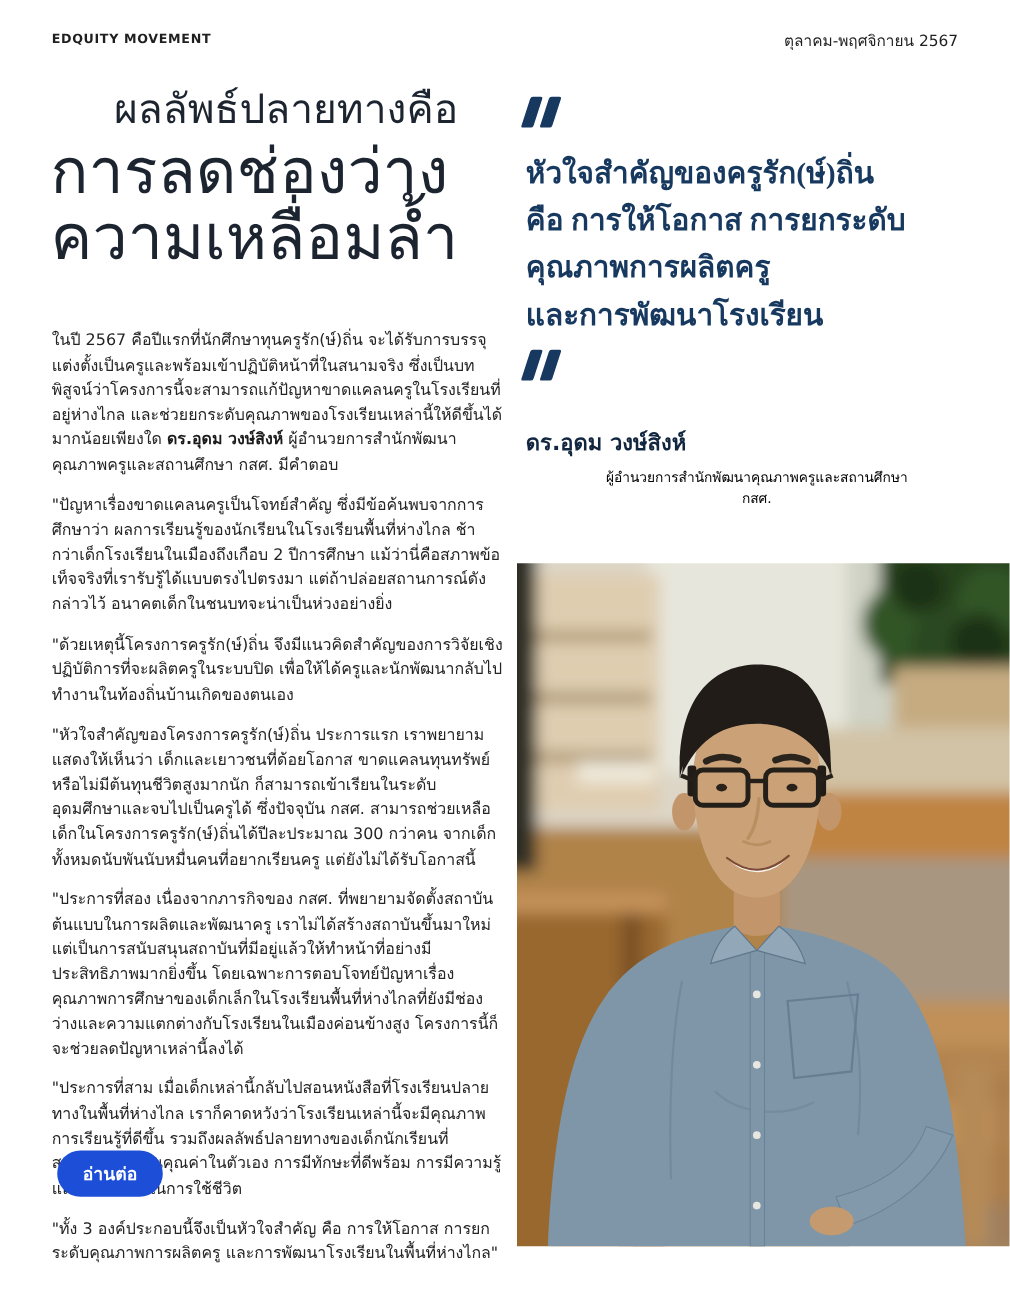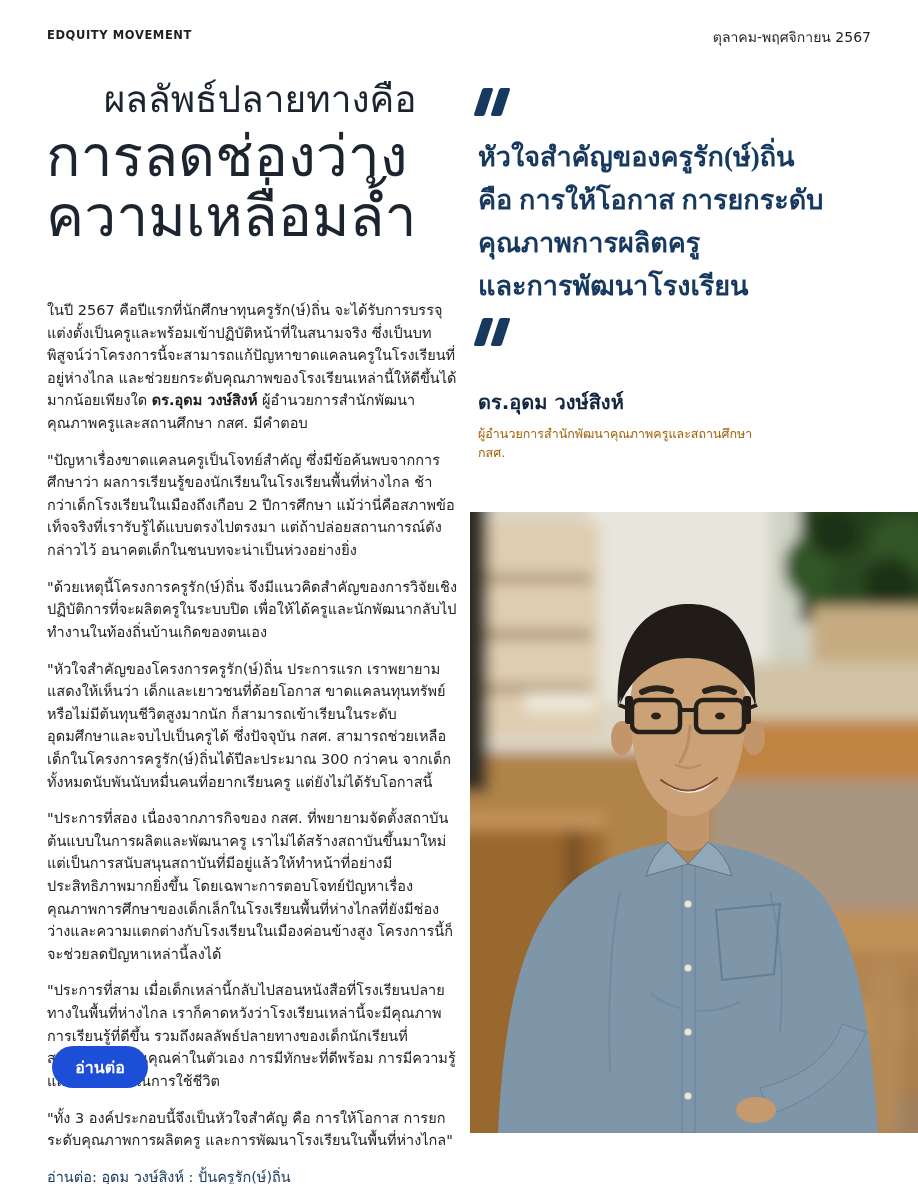--- a/index.html
+++ b/index.html
@@ -30,21 +30,21 @@
   
   .quote-col { position:absolute; left:478px; top:88px; width:420px; }
   .qmark { display:flex; gap:6px; height:30px; }
   .qmark i { display:block; width:11px; height:28px; background:#17395f;
              transform:skewX(-18deg); border-radius:2px; }
   .quote-lines { margin-top:18px; color:#17395f; font-size:27px; line-height:43px;
                  font-weight:600;font-family:Liberation Serif, serif; }
   .quote-lines span { display:block; }
   .qmark-close { margin-top:10px; }
   .quote-author { margin-top:38px; font-size:20px; font-weight:700; color:#12263f; }
-  .quote-role { margin-top:6px; font-size:12.5px; line-height:19px; color:#a16207; }
+  .quote-role { margin-top:6px; font-size:12.5px; line-height:19px; color:#000000;text-align:center; }
   .quote-role span { display:block; }
   
   .photo { position:absolute; left:470px; top:512px; width:448px; height:621px; }
   .photo svg { display:block; width:448px; height:621px; }
 </style>
 </head>
 <body>
 
 <div class="page">
 
@@ -58,24 +58,20 @@
   </h1>
 
   <div class="body-col">
     <p><span>ในปี 2567 คือปีแรกที่นักศึกษาทุนครูรัก(ษ์)ถิ่น จะได้รับการบรรจุแต่งตั้งเป็นครูและพร้อมเข้าปฏิบัติหน้าที่ในสนามจริง ซึ่งเป็นบทพิสูจน์ว่าโครงการนี้จะสามารถแก้ปัญหาขาดแคลนครูในโรงเรียนที่อยู่ห่างไกล และช่วยยกระดับคุณภาพของโรงเรียนเหล่านี้ให้ดีขึ้นได้มากน้อยเพียงใด </span><b>ดร.อุดม วงษ์สิงห์</b><span> ผู้อำนวยการสำนักพัฒนาคุณภาพครูและสถานศึกษา กสศ. มีคำตอบ</span></p>
     <p>"ปัญหาเรื่องขาดแคลนครูเป็นโจทย์สำคัญ ซึ่งมีข้อค้นพบจากการศึกษาว่า ผลการเรียนรู้ของนักเรียนในโรงเรียนพื้นที่ห่างไกล ช้ากว่าเด็กโรงเรียนในเมืองถึงเกือบ 2 ปีการศึกษา แม้ว่านี่คือสภาพข้อเท็จจริงที่เรารับรู้ได้แบบตรงไปตรงมา แต่ถ้าปล่อยสถานการณ์ดังกล่าวไว้ อนาคตเด็กในชนบทจะน่าเป็นห่วงอย่างยิ่ง</p>
     <p>"ด้วยเหตุนี้โครงการครูรัก(ษ์)ถิ่น จึงมีแนวคิดสำคัญของการวิจัยเชิงปฏิบัติการที่จะผลิตครูในระบบปิด เพื่อให้ได้ครูและนักพัฒนากลับไปทำงานในท้องถิ่นบ้านเกิดของตนเอง</p>
     <p>"หัวใจสำคัญของโครงการครูรัก(ษ์)ถิ่น ประการแรก เราพยายามแสดงให้เห็นว่า เด็กและเยาวชนที่ด้อยโอกาส ขาดแคลนทุนทรัพย์ หรือไม่มีต้นทุนชีวิตสูงมากนัก ก็สามารถเข้าเรียนในระดับอุดมศึกษาและจบไปเป็นครูได้ ซึ่งปัจจุบัน กสศ. สามารถช่วยเหลือเด็กในโครงการครูรัก(ษ์)ถิ่นได้ปีละประมาณ 300 กว่าคน จากเด็กทั้งหมดนับพันนับหมื่นคนที่อยากเรียนครู แต่ยังไม่ได้รับโอกาสนี้</p>
     <p>"ประการที่สอง เนื่องจากภารกิจของ กสศ. ที่พยายามจัดตั้งสถาบันต้นแบบในการผลิตและพัฒนาครู เราไม่ได้สร้างสถาบันขึ้นมาใหม่ แต่เป็นการสนับสนุนสถาบันที่มีอยู่แล้วให้ทำหน้าที่อย่างมีประสิทธิภาพมากยิ่งขึ้น โดยเฉพาะการตอบโจทย์ปัญหาเรื่องคุณภาพการศึกษาของเด็กเล็กในโรงเรียนพื้นที่ห่างไกลที่ยังมีช่องว่างและความแตกต่างกับโรงเรียนในเมืองค่อนข้างสูง โครงการนี้ก็จะช่วยลดปัญหาเหล่านี้ลงได้</p>
     <p>"ประการที่สาม เมื่อเด็กเหล่านี้กลับไปสอนหนังสือที่โรงเรียนปลายทางในพื้นที่ห่างไกล เราก็คาดหวังว่าโรงเรียนเหล่านี้จะมีคุณภาพการเรียนรู้ที่ดีขึ้น รวมถึงผลลัพธ์ปลายทางของเด็กนักเรียนที่สามารถมองเห็นคุณค่าในตัวเอง การมีทักษะที่ดีพร้อม การมีความรู้และเจตคติที่ดีในการใช้ชีวิต</p>
     <p>"ทั้ง 3 องค์ประกอบนี้จึงเป็นหัวใจสำคัญ คือ การให้โอกาส การยกระดับคุณภาพการผลิตครู และการพัฒนาโรงเรียนในพื้นที่ห่างไกล"</p>
-    <div class="readmore-link">
-      <span>อ่านต่อ: อุดม วงษ์สิงห์ : ปั้นครูรัก(ษ์)ถิ่น</span>
-
-    </div>
   </div>
 
   <button class="readmore-btn">อ่านต่อ</button>
 
   <div class="quote-col">
     <div class="qmark">
         <i></i>
         <i></i>
       </div>
     <div class="quote-lines">

